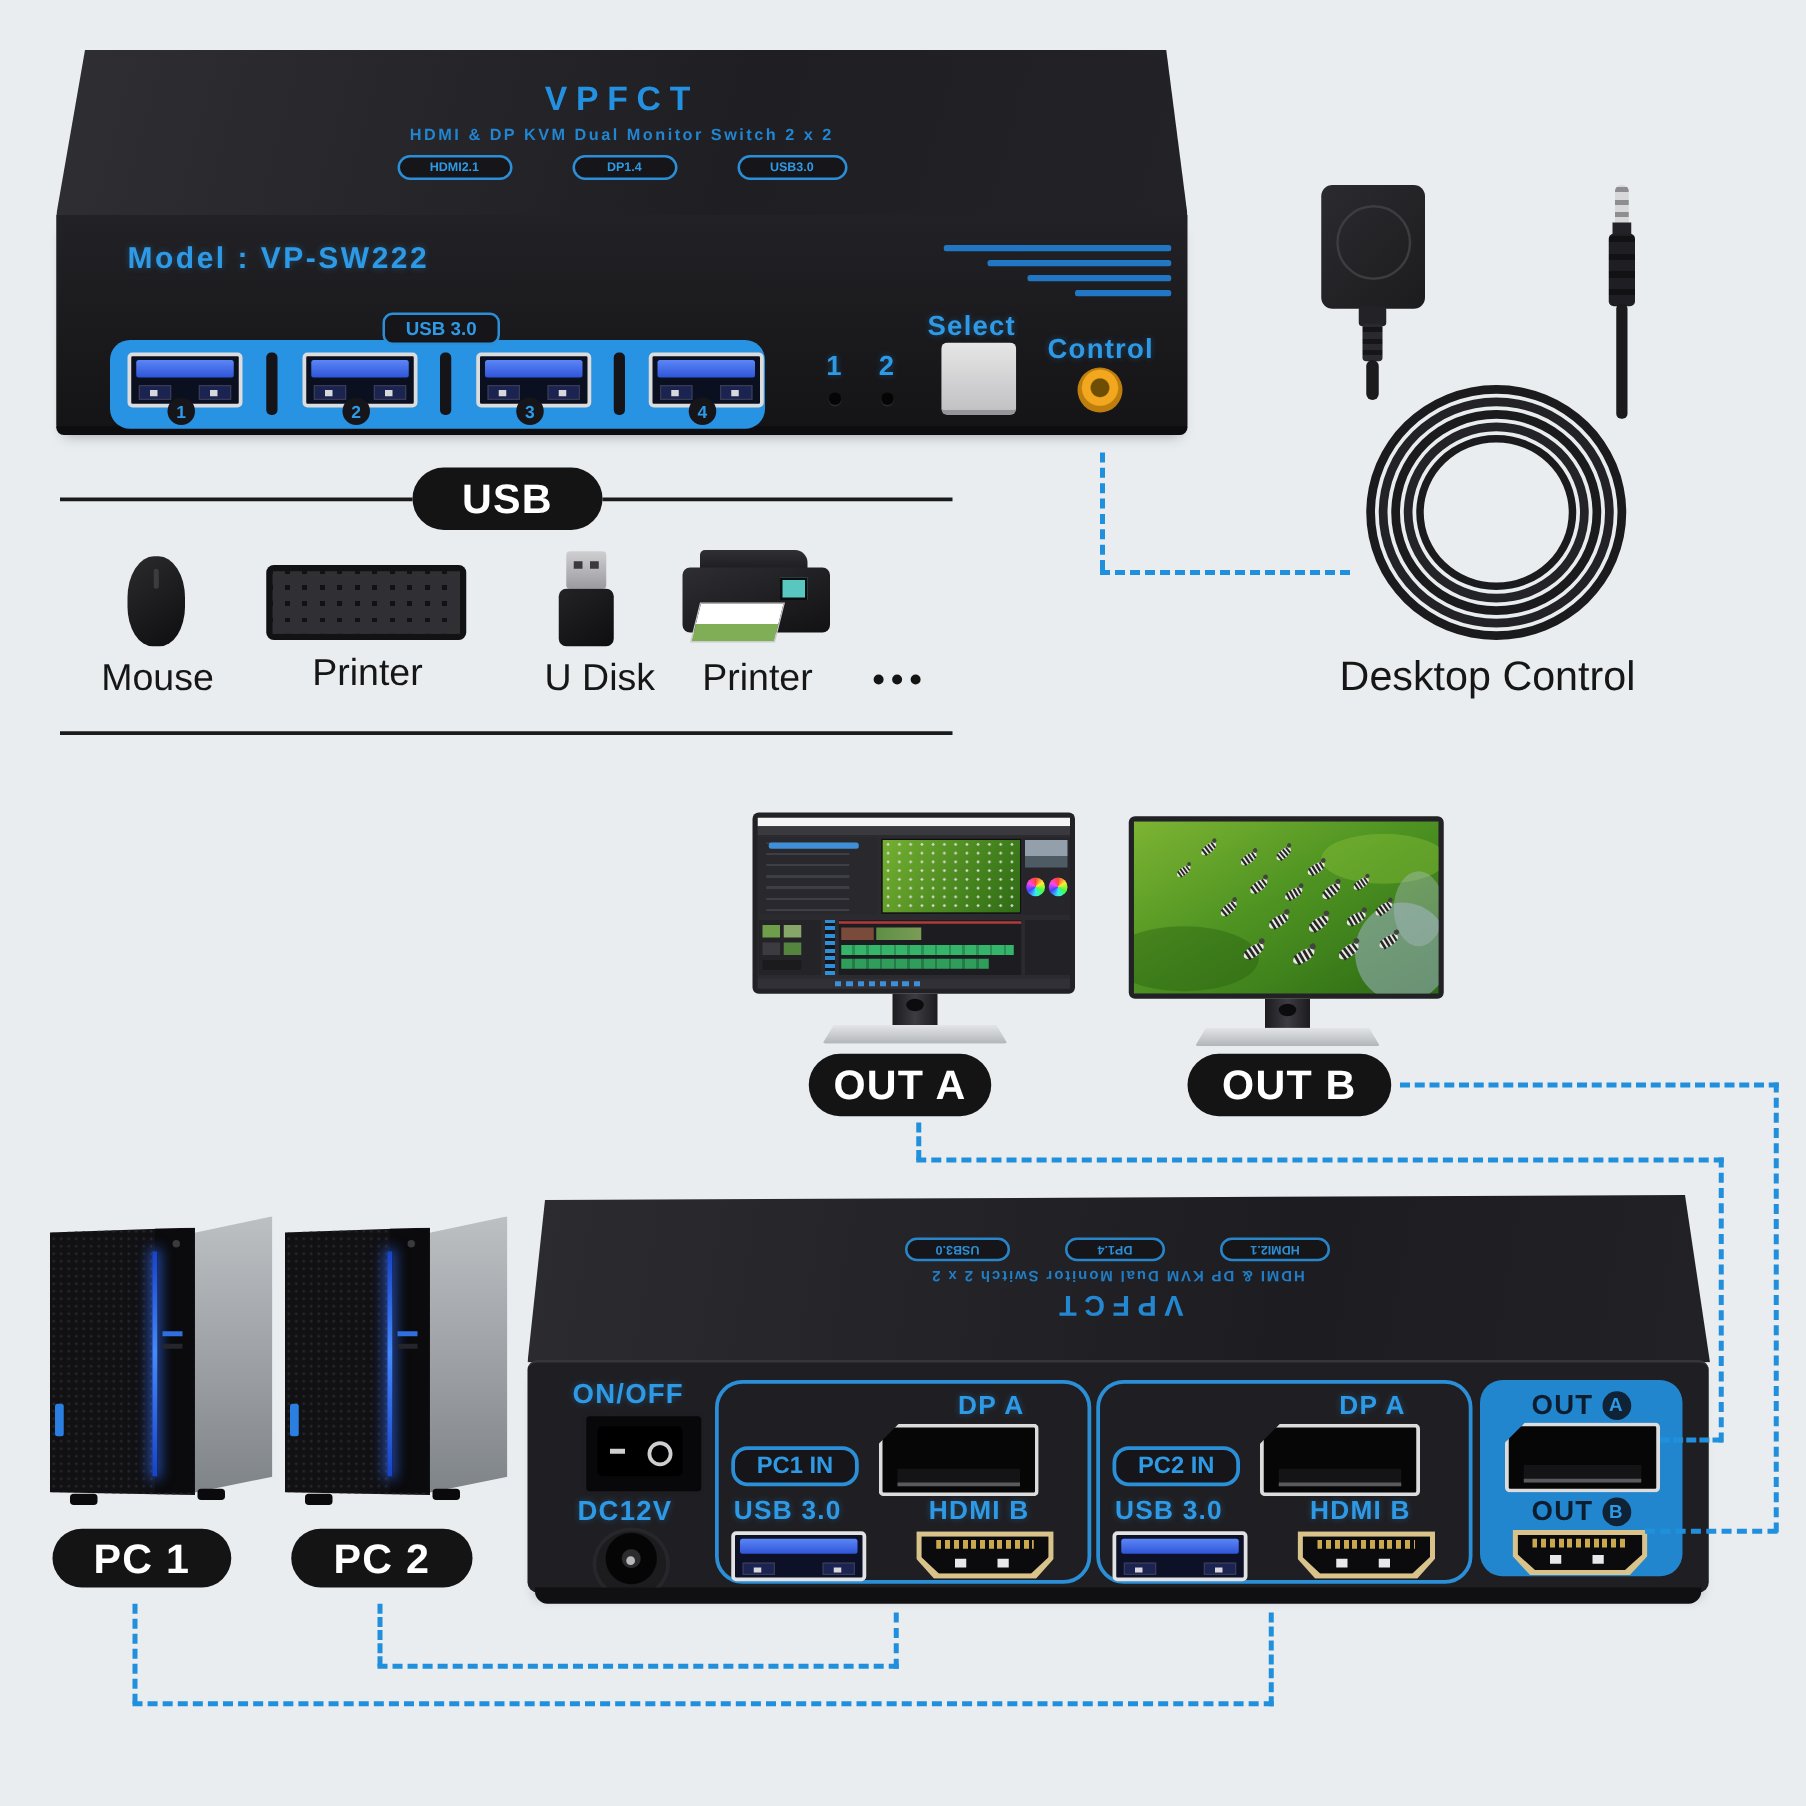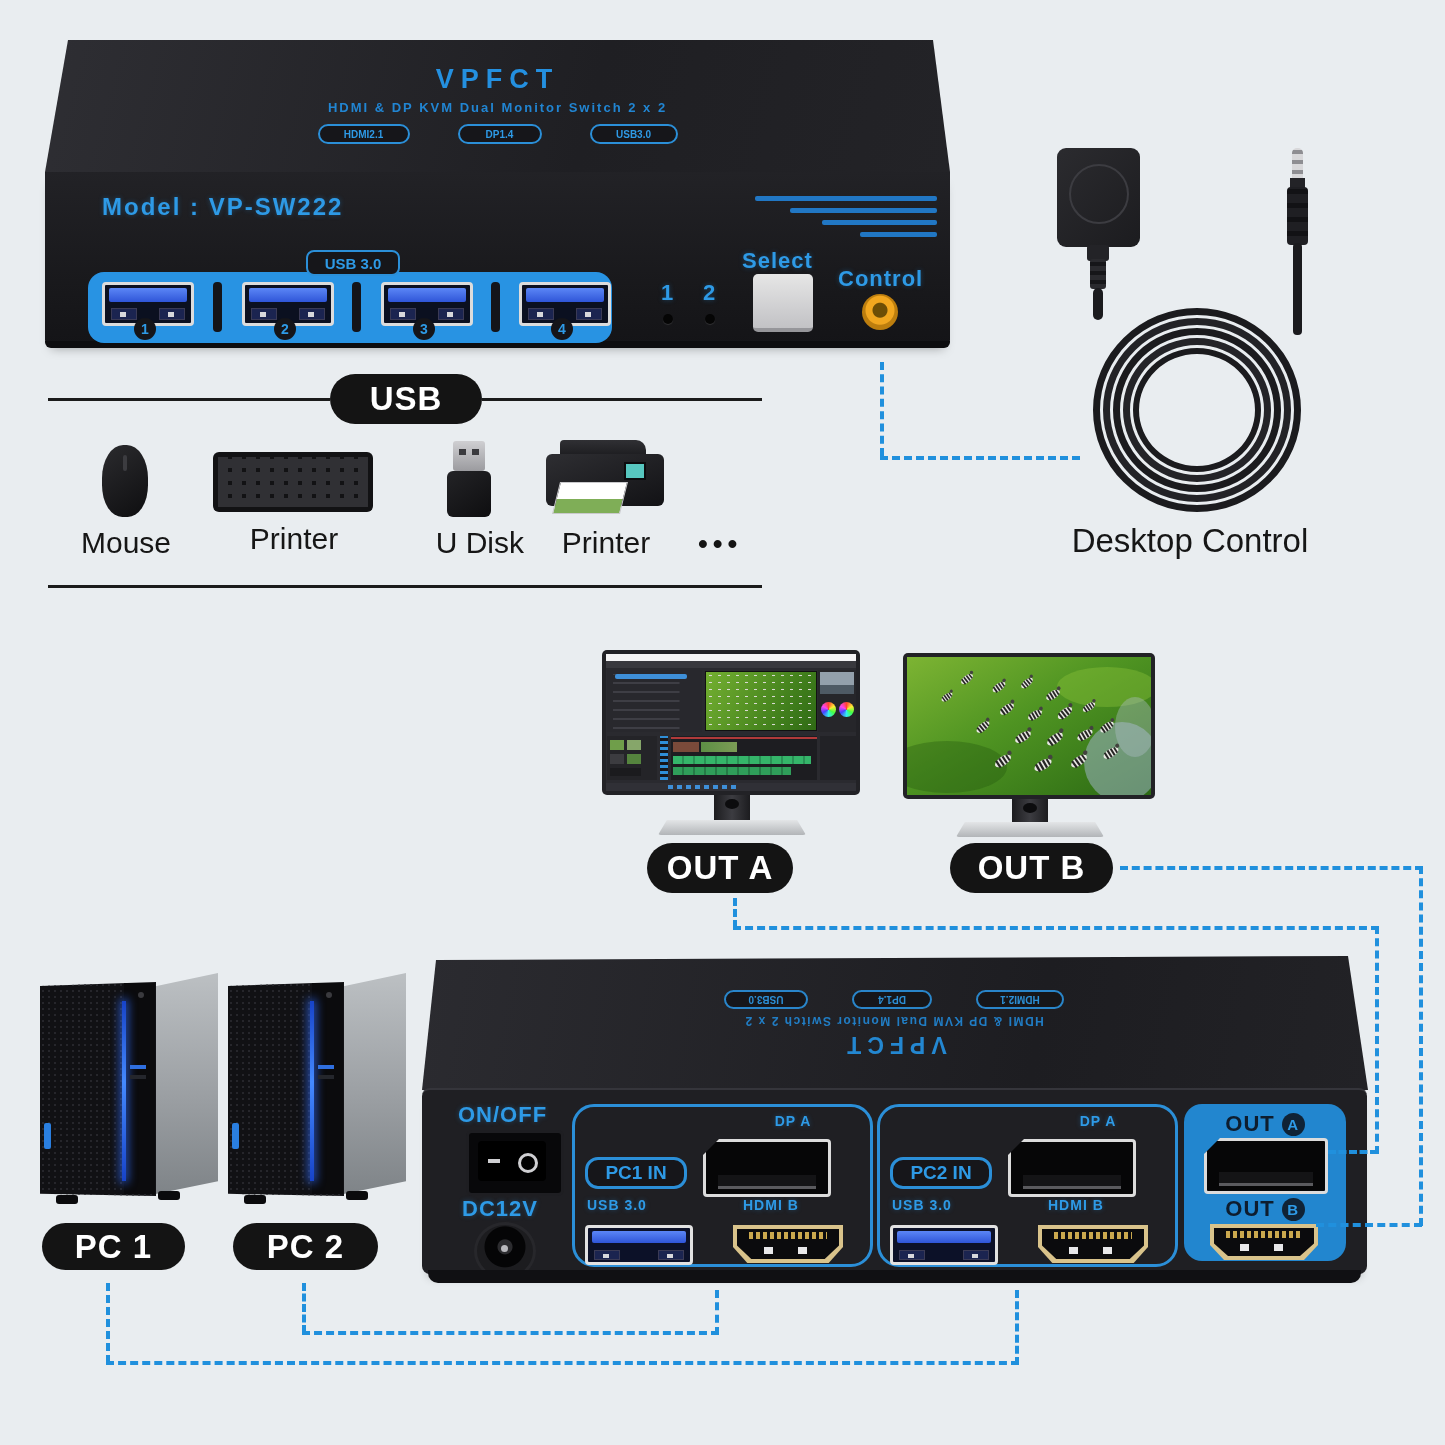--- a/index.html
+++ b/index.html
@@ -48,21 +48,21 @@
   .dp-port{position:absolute;background:#060607;border:3px solid #dcdcdc;border-radius:4px;
            clip-path:polygon(16px 0,100% 0,100% 100%,0 100%,0 16px);}
   .dp-in{position:absolute;left:10%;right:10%;bottom:5px;height:11px;background:#141416;border-bottom:3px solid #5a5a5e;}
   .hdmi{position:absolute;background:#d9c38b;clip-path:polygon(0 0,100% 0,100% 58%,87% 100%,13% 100%,0 58%);}
   .hdmi-in{position:absolute;left:4px;right:4px;top:4px;bottom:4px;background:#0b0b0d;
            clip-path:polygon(0 0,100% 0,100% 55%,86% 100%,14% 100%,0 55%);}
   .hdmi-pins{position:absolute;left:12%;right:12%;top:3px;height:7px;
              background:repeating-linear-gradient(90deg,#caa84e 0 4px,#0b0b0d 4px 7px);}
   .hdmi-dot{position:absolute;bottom:5px;width:9px;height:7px;background:#e8e8ea;}
   .usb-port-r{position:absolute;background:#0c1128;border:3px solid #e2e2e2;border-radius:4px;}
-  .grp-lbl{position:absolute;font-size:14px;}
+  .grp-lbl{position:absolute;font-size:21px;}
   .out-block{position:absolute;left:762px;top:14px;width:162px;height:157px;background:#2286cf;border-radius:18px;}
   .out-lbl{position:absolute;width:100%;display:flex;align-items:center;justify-content:center;gap:7px;
            color:#0e1d2e;font-weight:bold;font-size:22px;letter-spacing:1px;}
   .out-circ{width:23px;height:23px;border-radius:50%;background:#102336;color:#2e9ae6;font-size:15px;
             display:flex;align-items:center;justify-content:center;}
   
   .bezel{position:absolute;background:#222226;border-radius:5px;padding:4px;box-sizing:border-box;}
   .neck{position:absolute;background:linear-gradient(90deg,#1c1c1f,#3c3c41,#1c1c1f);}
   .mbase{position:absolute;background:linear-gradient(#e3e5e7,#b2b5b8);clip-path:polygon(6% 0,94% 0,100% 100%,0 100%);border-radius:3px;}
   .scr{position:relative;width:100%;height:100%;background:#2a2a2f;overflow:hidden;}

